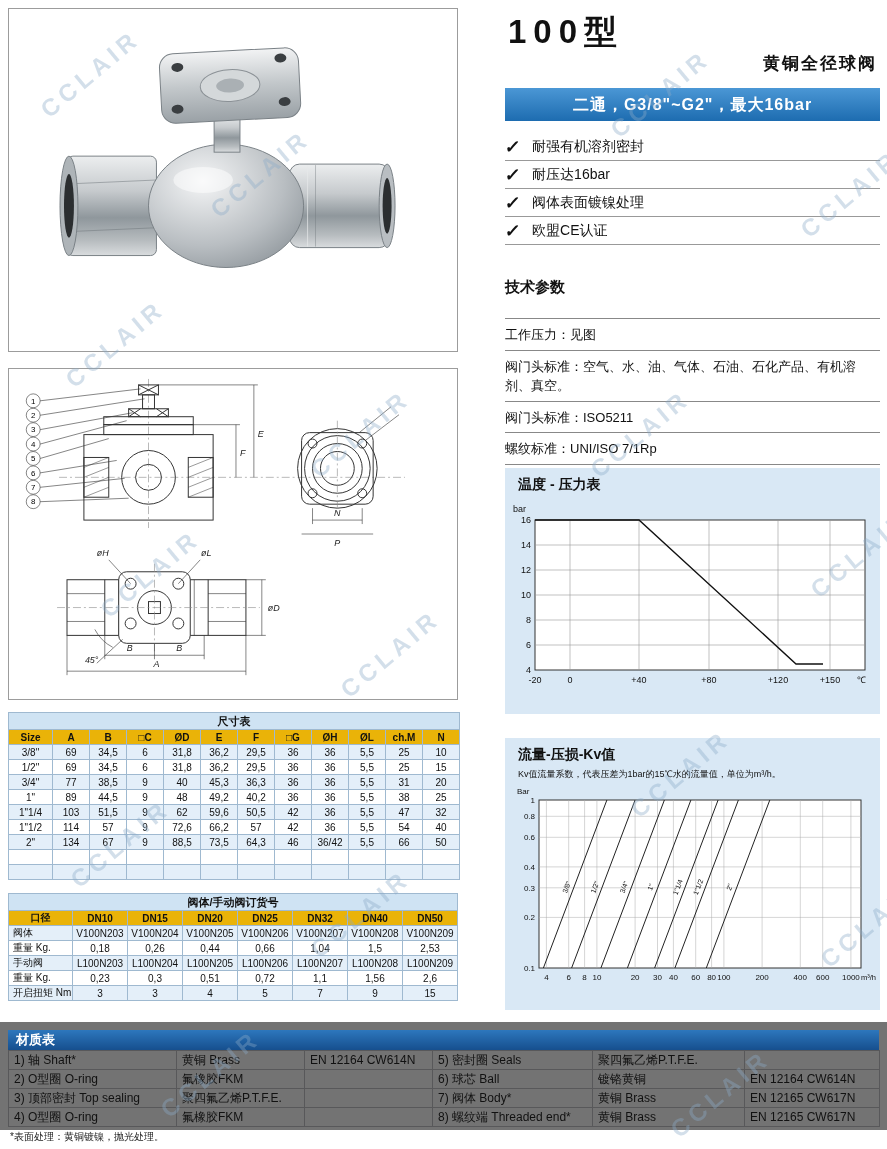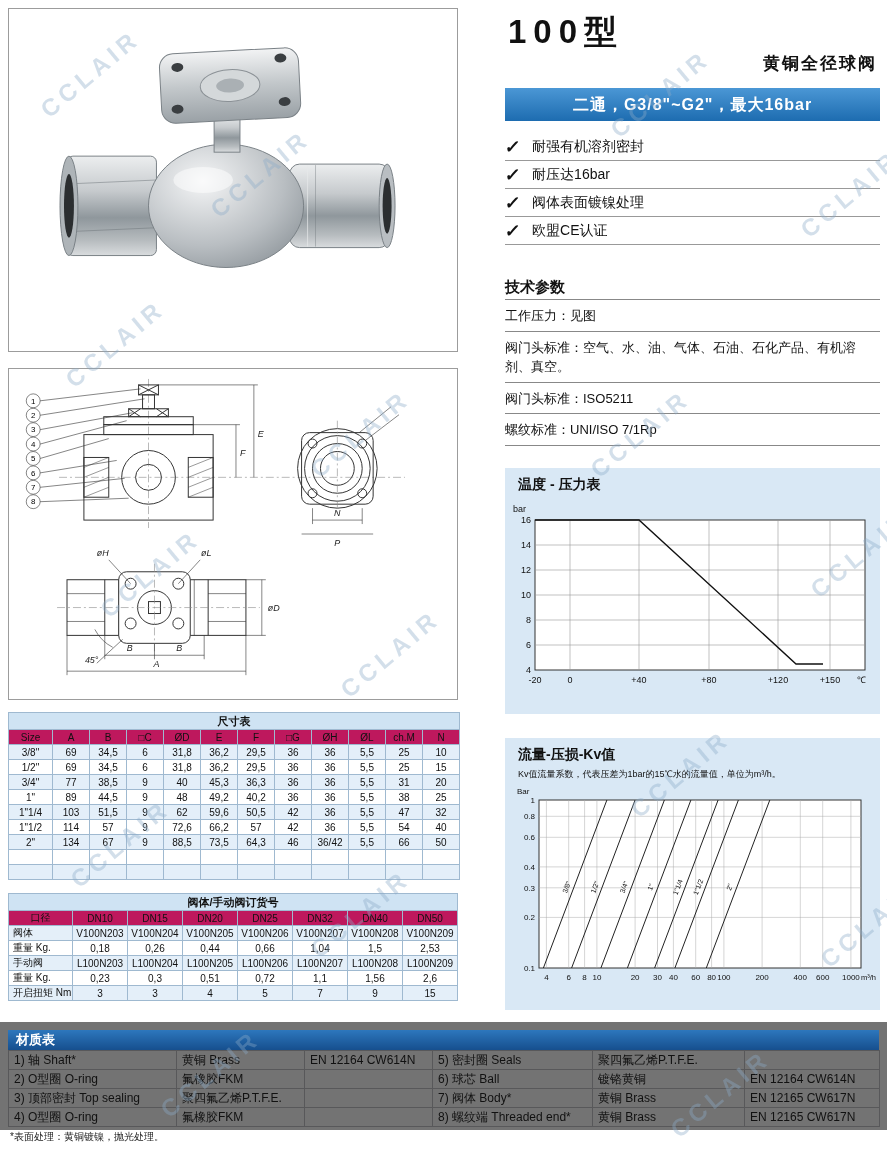--- a/index.html
+++ b/index.html
@@ -11,37 +11,37 @@
   .drawing-box{left:8px;top:368px;width:450px;height:332px}
   .model{position:absolute;left:508px;top:10px;font-size:33px;font-weight:bold;letter-spacing:7px}
   .pname{position:absolute;right:10px;top:52px;font-size:17px;font-weight:bold;letter-spacing:2px}
   .banner{position:absolute;left:505px;top:88px;width:375px;height:33px;line-height:33px;text-align:center;
           color:#fff;font-weight:bold;font-size:16px;letter-spacing:1px;
           background:linear-gradient(180deg,#4b97d5 0%,#1d6cb0 100%)}
   .features{position:absolute;left:505px;top:133px;width:375px}
   .feat{display:flex;align-items:center;gap:12px;border-bottom:1px solid #999;height:28px;font-size:14px}
   .chk{font-size:18px;font-weight:bold;transform:skewX(-8deg)}
   .tp{position:absolute;left:505px;top:278px;width:375px}
-  .tp-title{font-size:15px;font-weight:bold;padding-bottom:2px;border-bottom:1px solid #888}
+  .tp-title{font-size:15px;font-weight:bold;padding-bottom:21px;border-bottom:1px solid #888}
   .tp-row{font-size:13px;padding:6px 0 5px;border-bottom:1px solid #888;line-height:1.5}
   .chartbox{position:absolute;left:505px;width:375px;background:#d9e8f5}
   .tempchart{top:468px;height:246px}
   .flowchart{top:738px;height:272px}
   .ctitle{position:absolute;left:13px;top:8px;font-size:14px;font-weight:bold;z-index:2}
   .csub{position:absolute;left:13px;top:30px;font-size:9px;width:352px;z-index:2}
   svg.chart{position:absolute;left:0;top:0}
   svg text{font-family:"Liberation Sans",sans-serif}
   .dim-label{font-style:italic;font-family:"Liberation Serif",serif}
   table{border-collapse:collapse;table-layout:fixed;position:absolute;background:#fff}
   .dtable{left:8px;top:712px;width:451px;font-size:10px}
   .otable{left:8px;top:893px;width:449px;font-size:10px}
   .dtable td,.dtable th,.otable td,.otable th{border:1px solid #9fb9d0;height:15px;text-align:center;
       overflow:hidden;white-space:nowrap;padding:0 1px}
   tr.cap th{background:#cfe3f3;font-weight:bold;font-size:11px;height:17px}
-  tr.hd th{background:#be185d;font-weight:normal}
+  tr.hd th{background:#eab308;font-weight:bold}
   .dtable tbody tr:nth-child(odd) td,.otable tbody tr:nth-child(odd) td{background:#e4eff9}
   .dtable tbody tr:nth-child(even) td,.otable tbody tr:nth-child(even) td{background:#fff}
   .dim-c0{width:44px}.dim-c{width:37px}
   .ord-c0{width:64px}.ord-c{width:55px}
   .otable tbody td:first-child{background:#cfe3f3;text-align:left;padding-left:4px}
   .matband{position:absolute;left:0;top:1022px;width:887px;height:108px;background:#737373}
   .mathead{position:absolute;left:8px;top:8px;width:871px;height:20px;line-height:20px;padding-left:8px;
            background:linear-gradient(180deg,#2d77bd,#164f8e);color:#fff;font-weight:bold;font-size:13px}
   .mtable{left:8px;top:28px;width:871px;font-size:12px;background:transparent}
   .mtable td{border:1px solid #58585a;height:19px;text-align:left;padding:0 5px;overflow:hidden;white-space:nowrap}

